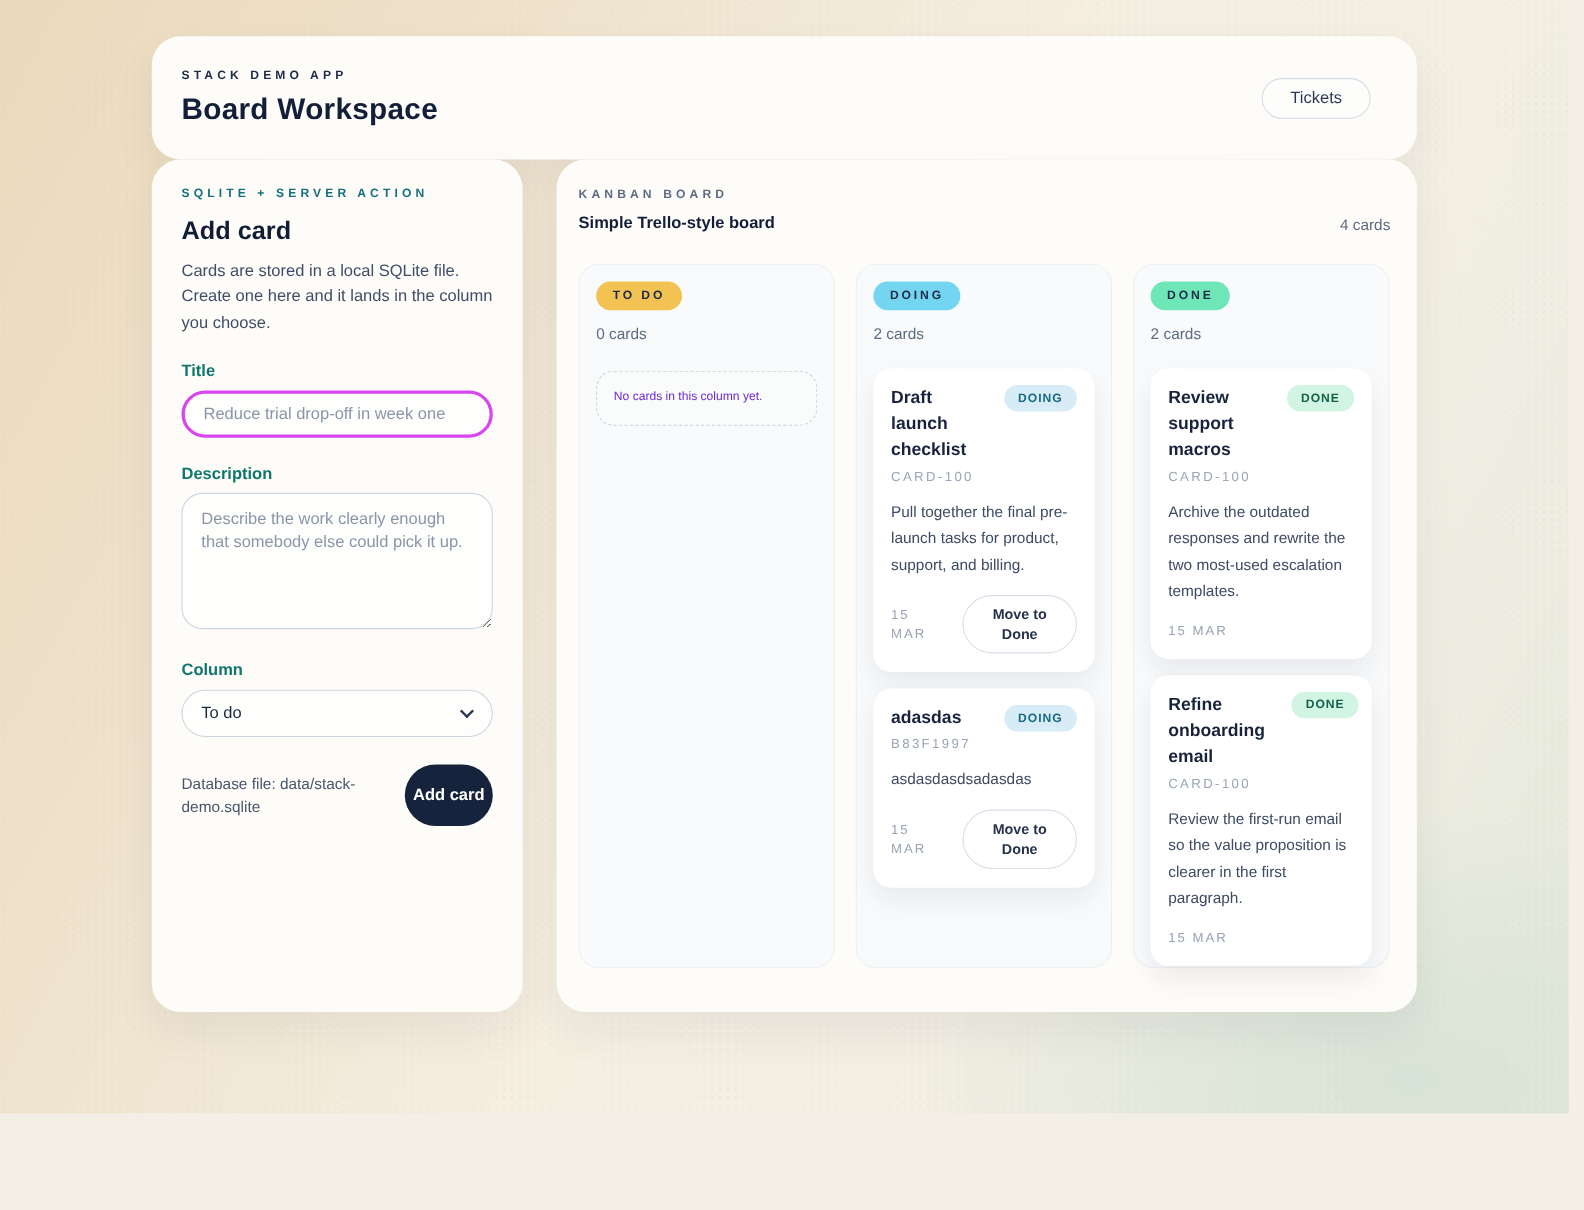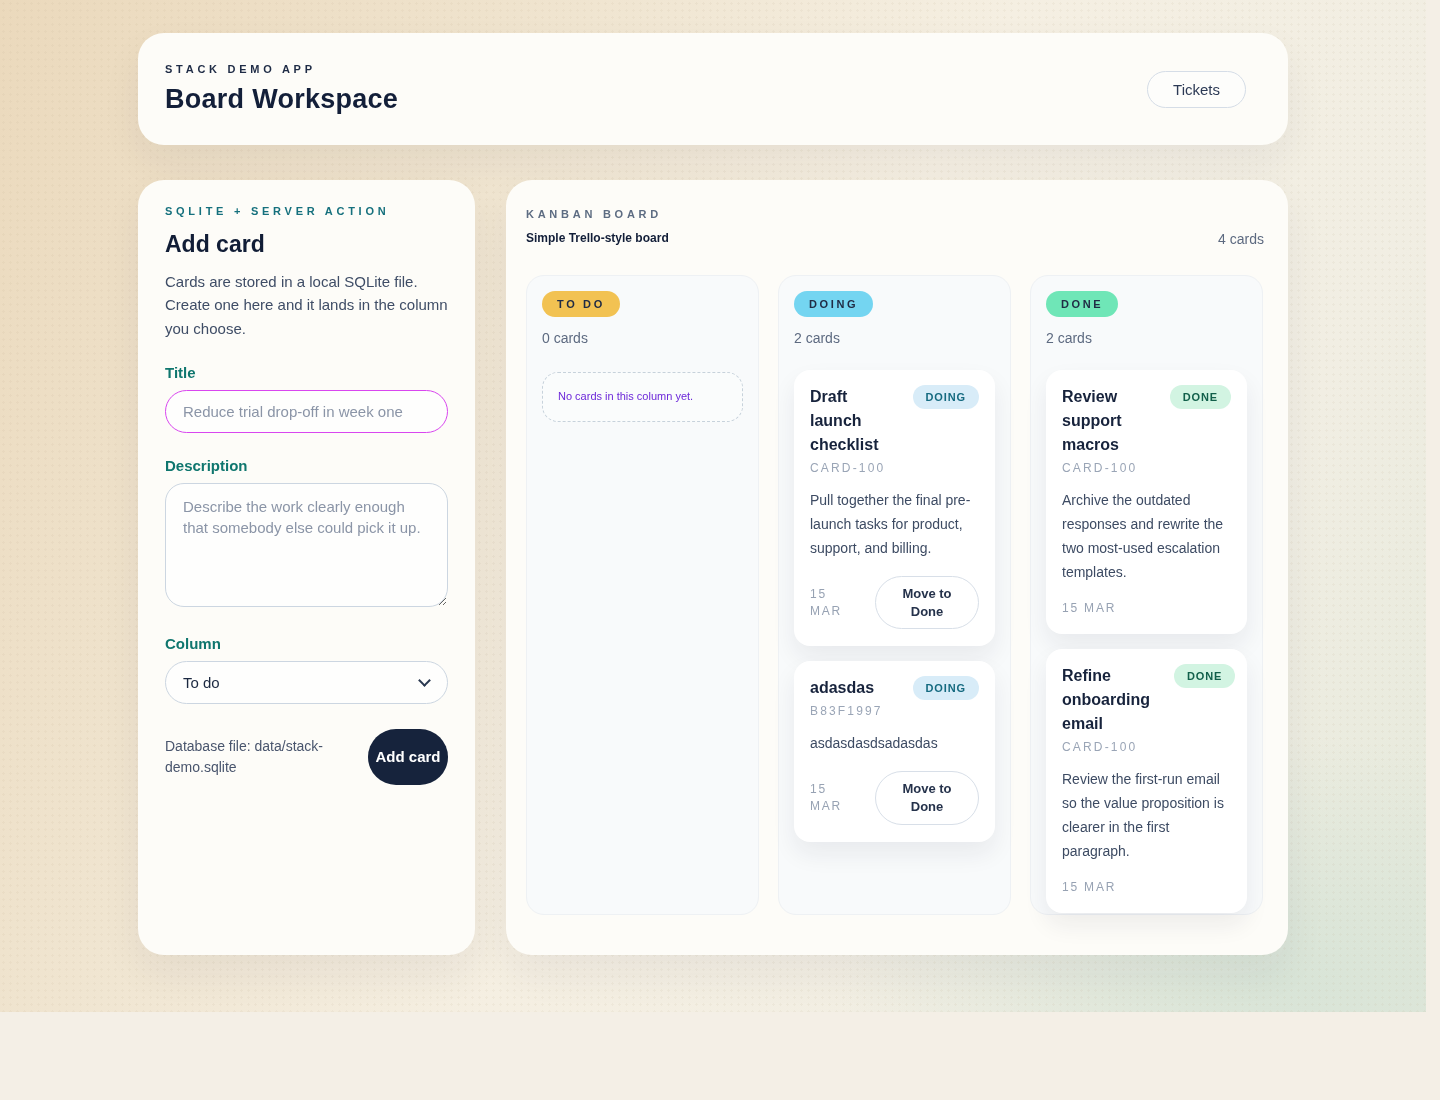--- a/index.html
+++ b/index.html
@@ -40,29 +40,29 @@
   .eyebrow.teal { color:#15707d; }
   .eyebrow.slate { color:#5d6c82; }
   .header-card h1 { font-size:27px; font-weight:700; color:#131f39; margin-top:9px; letter-spacing:0.01em; }
   .tickets-btn {
     font-family:inherit; font-size:15px; color:#2c3a55; font-weight:400;
     background:#fdfdfb; border:1px solid #d5dde7; border-radius:999px;
     padding:9px 25px; cursor:pointer;
   }
 
   
-  .content-row { display:flex; gap:31px; margin-top:35px; align-items:flex-start; }
+  .content-row { display:flex; gap:31px; align-items:flex-start; }
 
   
   .form-panel { width:337px; height:775px; padding:25px 27px; flex:none; }
   .form-panel h2 { font-size:23px; font-weight:700; color:#111d36; margin-top:14px; }
   .lead { font-size:15px; line-height:1.56; color:#3f4d66; margin-top:12px; }
   .field-label { display:block; font-size:15px; font-weight:700; color:#0f766e; margin-top:24px; margin-bottom:9px; }
   .text-input {
-    width:100%; height:43px; border:1px solid #d946ef; border-radius:22px;
+    width:100%; height:43px; border:3px solid #d946ef; border-radius:22px;
     background:#fefefd; padding:0 17px; font-family:inherit; font-size:15px; color:#1b2840;
     outline:none;
   }
   .text-input::placeholder, .text-area::placeholder { color:#8b95a7; }
   .text-area {
     width:100%; height:124px; border:1px solid #ccd6e1; border-radius:19px;
     background:#fefefd; padding:12px 17px; font-family:inherit; font-size:15px; color:#1b2840;
     line-height:1.4; resize:vertical; outline:none;
   }
   .select-wrap { position:relative; }
@@ -80,21 +80,21 @@
   .footnote { font-size:14px; line-height:1.5; color:#49556d; width:172px; }
   .add-card-btn {
     width:80px; height:56px; border-radius:999px; border:none;
     background:#16233c; color:#ffffff; font-family:inherit;
     font-size:15px; font-weight:700; line-height:1.35; cursor:pointer;
   }
 
   
   .board-panel { flex:1; height:775px; padding:25px 22px 22px 20px; }
   .board-header { display:flex; justify-content:space-between; align-items:center; padding-right:2px; }
-  .board-header h2 { font-size:12px; font-weight:700; color:#121e38; margin-top:11px; }
+  .board-header h2 { font-size:15px; font-weight:700; color:#121e38; margin-top:11px; }
   .total-count { font-size:14px; color:#5d6a80; align-self:flex-start; margin-top:26px; }
 
   .columns { display:flex; gap:19px; margin-top:28px; }
   .column {
     width:233px; height:640px; flex:none;
     background:#f8fafb; border:1px solid #eef1f4; border-radius:18px;
     padding:15px;
   }
   .col-badge {
     display:inline-block; border-radius:999px; padding:7px 15px;

